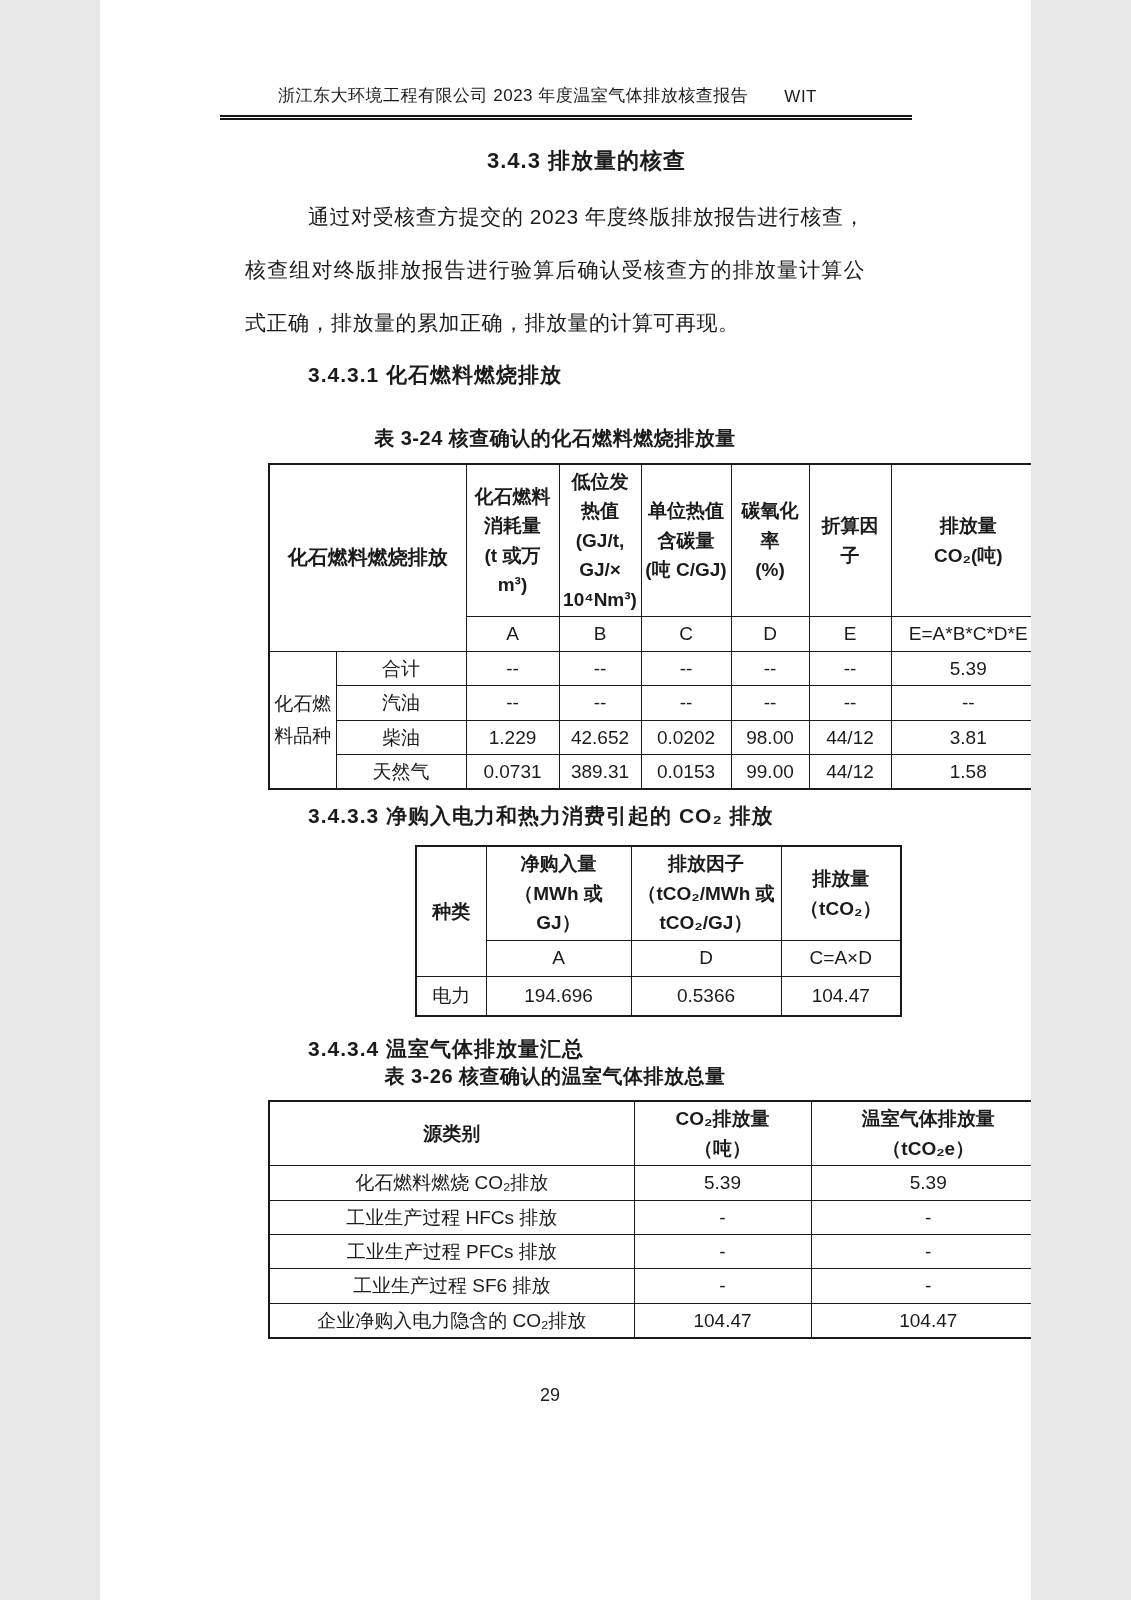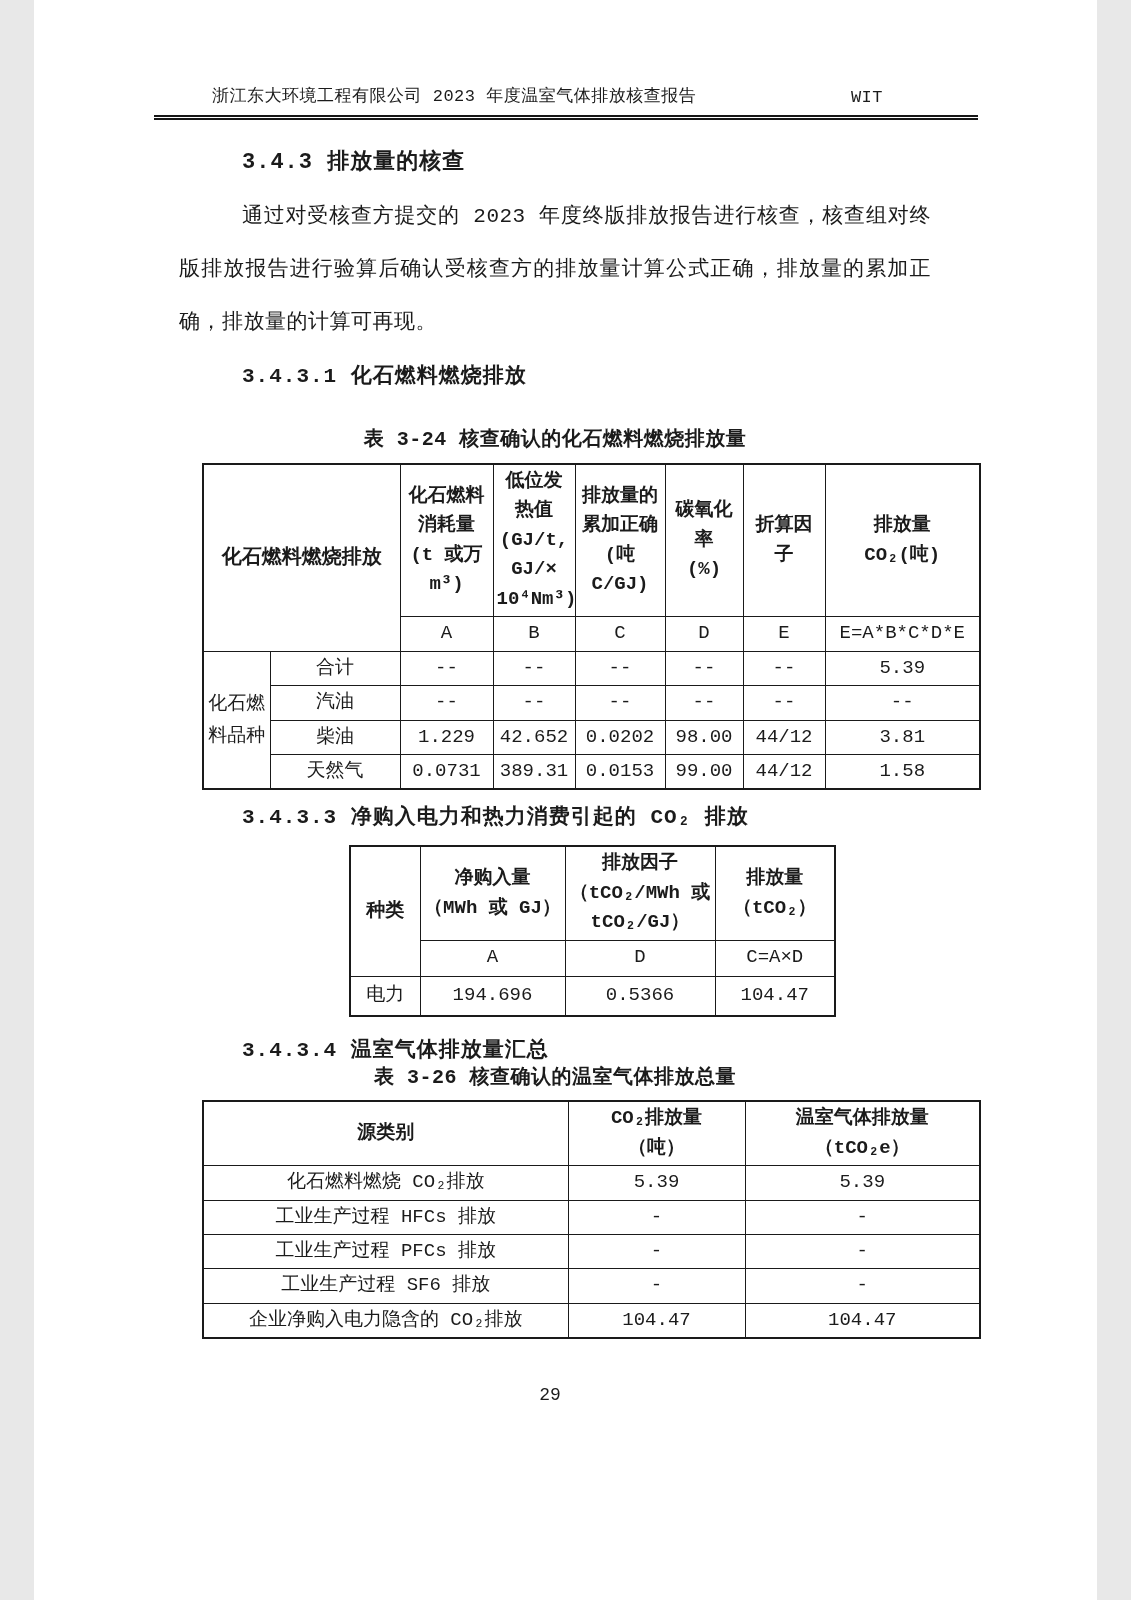--- a/index.html
+++ b/index.html
@@ -1,34 +1,35 @@
 <!DOCTYPE html>
 <html><head>
 <meta charset="utf-8">
 <style>
   * { margin: 0; padding: 0; box-sizing: border-box; }
   html, body { background: #e8e8e8; }
   .page {
-    width: 1063px; height: 1600px; margin: 0 auto;
+    width: 931px; height: 1600px; margin: 0 auto;
     background: #ffffff; color: #1b1b1b; position: relative;
-    font-family: Liberation Mono, monospace;
+    font-family: Liberation Sans, sans-serif;
     overflow: hidden;
   }
   
   .doc-header {
     margin: 0 119px 0 120px; padding: 84px 95px 8px 58px;
     display: flex; justify-content: space-between; align-items: flex-end;
     border-bottom: 5px double #161616;
     font-size: 17px; letter-spacing: 0.5px;
   }
   
   .content { padding: 0 166px 0 145px; }
   .h-sec {
     font-size: 22px; font-weight: bold; margin: 26px 0 0 63px;
     letter-spacing: 1px;
+    text-align: center;
   }
   .h-sub { font-size: 21px; font-weight: bold; margin: 12px 0 0 63px; letter-spacing: 1px; }
   .para {
     margin-top: 14px; font-size: 21px; line-height: 53px;
     text-align: justify; text-indent: 63px; letter-spacing: 0.5px;
   }
   .tbl-title {
     text-align: center; font-weight: bold; font-size: 20px;
     letter-spacing: 0.5px;
   }
@@ -97,21 +98,21 @@
           <td class="corner" colspan="2" rowspan="2">化石燃料燃烧排放</td>
           <td>
             <span class="blk">化石燃料消耗量</span>
             <span class="blk">(t 或万 m³)</span>
           </td>
           <td>
             <span class="blk">低位发热值</span>
             <span class="blk">(GJ/t, GJ/× 10⁴Nm³)</span>
           </td>
           <td>
-            <span class="blk">排放量的累加正确</span>
+            <span class="blk">单位热值含碳量</span>
             <span class="blk">(吨 C/GJ)</span>
           </td>
           <td>
             <span class="blk">碳氧化率</span>
             <span class="blk">(%)</span>
           </td>
           <td>
             <span class="blk">折算因子</span>
           </td>
           <td>

